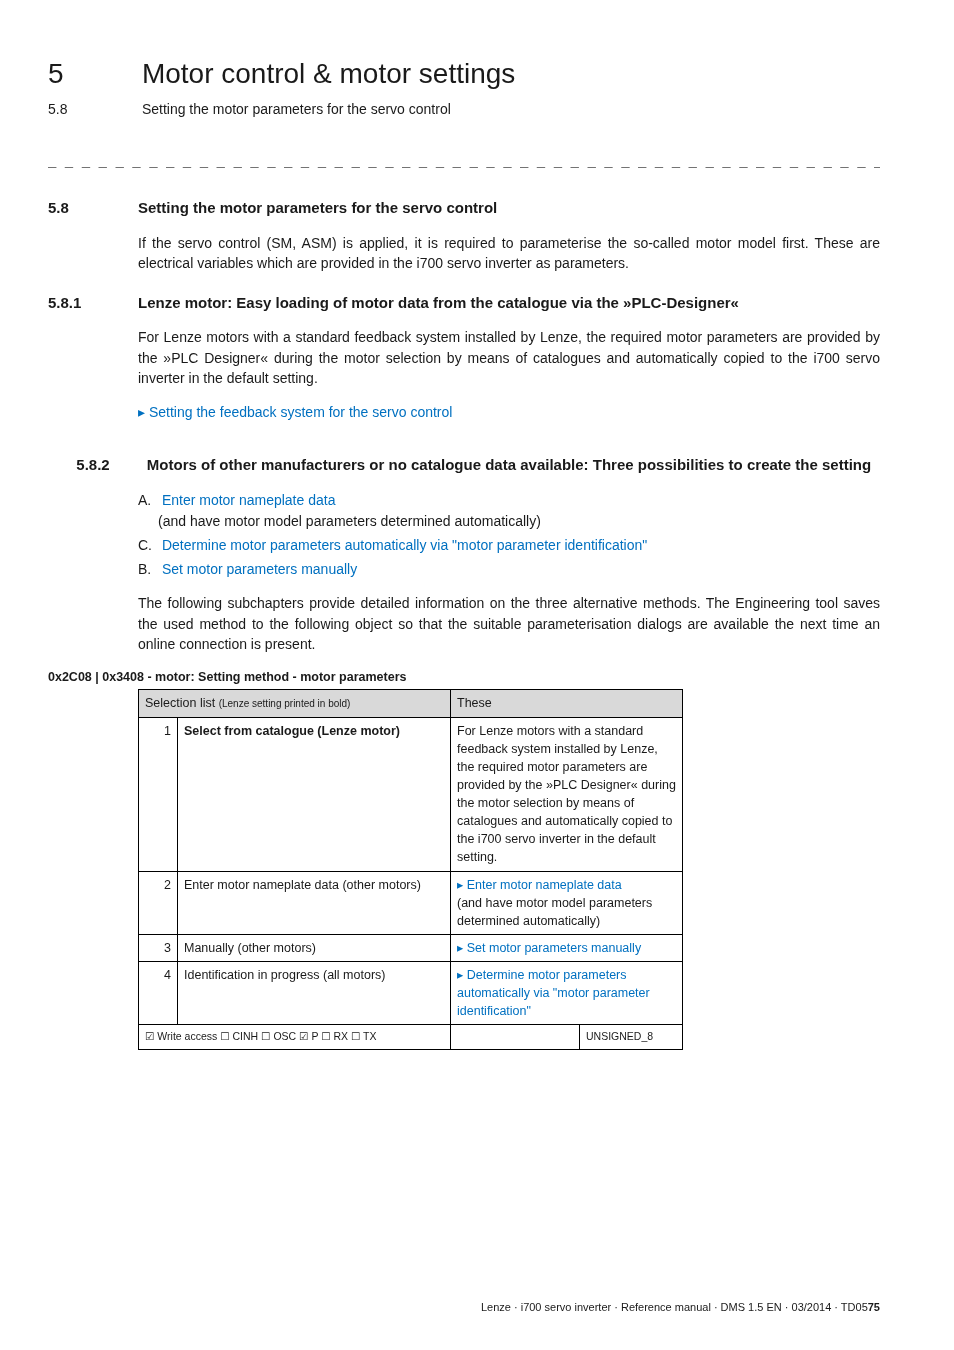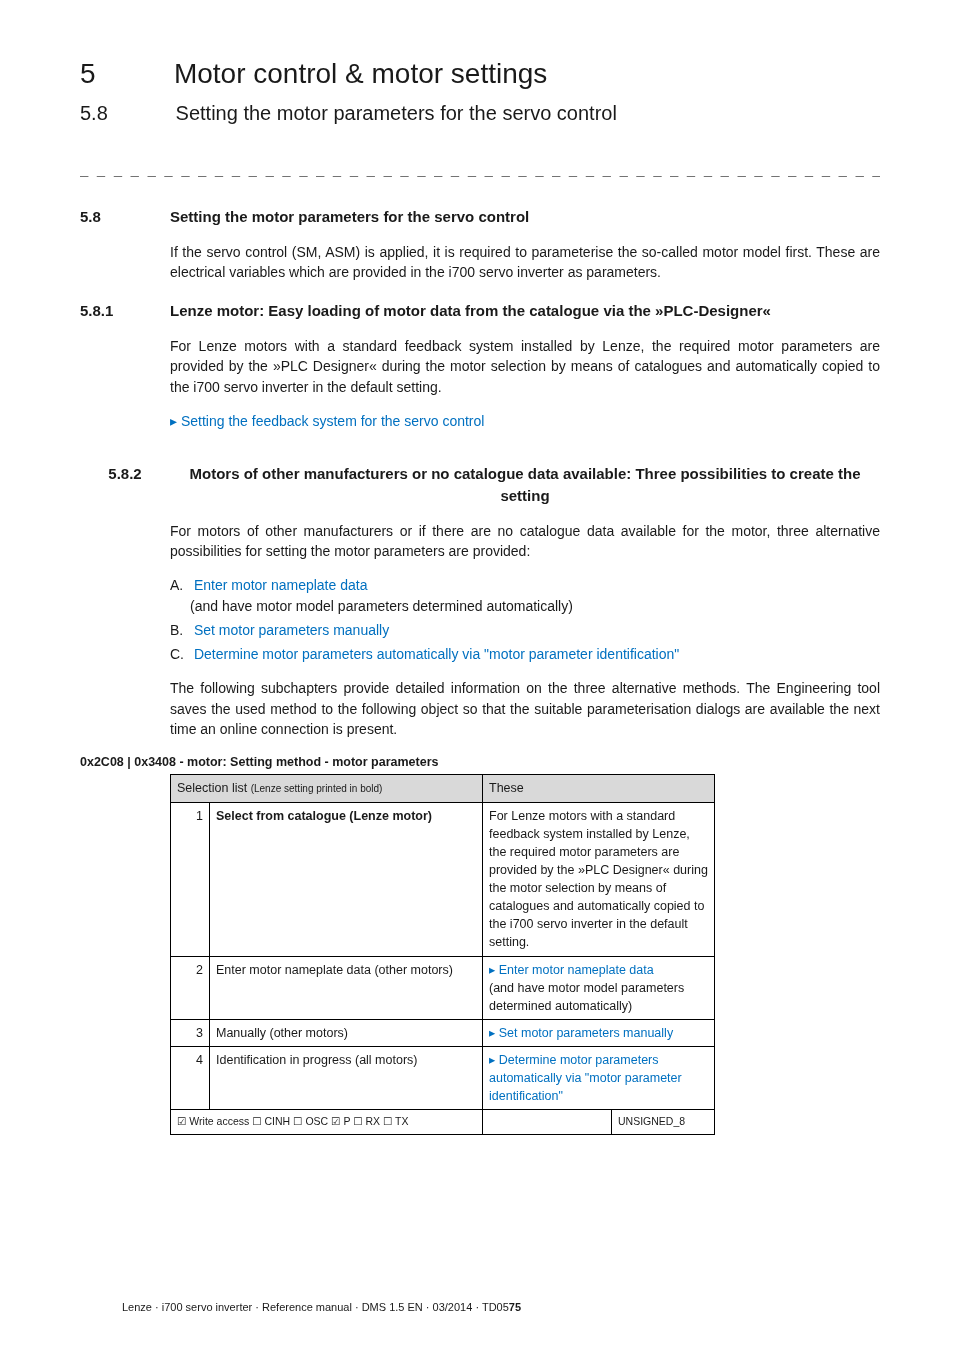--- a/index.html
+++ b/index.html
@@ -7,38 +7,38 @@
     margin: 0;
     padding: 0;
     background: #ffffff;
     font-family: "Segoe UI", "Helvetica Neue", Arial, sans-serif;
     color: #1a1a1a;
     width: 954px;
   }
   .page {
     width: 954px;
     min-height: 1350px;
-    padding: 54px 74px 40px 80px;
+    padding: 54px 74px 40px 48px;
     box-sizing: border-box;
     position: relative;
     font-size: 14px;
     line-height: 1.45;
   }
   .hdr-num {
     font-size: 28px;
     font-weight: 400;
     display: inline-block;
     width: 90px;
   }
   .hdr-title {
     font-size: 28px;
     font-weight: 400;
   }
   .sub-hdr {
-    font-size: 20px;
+    font-size: 14px;
     margin-top: 4px;
     font-weight: 400;
   }
   .sub-hdr .n { display:inline-block; width:90px; }
   .dash-rule {
     margin: 30px 0 28px 0;
     font-family: monospace;
     font-size: 14px;
     letter-spacing: 0;
     white-space: nowrap;
@@ -96,23 +96,23 @@
     text-align: right;
   }
   table.param td.sel { width: 260px; }
   .footer-row td {
     font-size: 10.5px;
   }
   .page-footer {
     position: absolute;
     bottom: 34px;
     left: 122px;
-    right: 60px;
+    right: 74px;
     display: flex;
-    justify-content: flex-start;
+    justify-content: flex-end;
     font-size: 11px;
   }
   .bold { font-weight: 700; }
 </style>
 </head>
 <body>
 
 <div class="page">
 
   <div>
@@ -143,35 +143,34 @@
     <div style="margin-bottom:32px;">
       <span class="link arrow-link">Setting the feedback system for the servo control</span>
     </div>
   </div>
 
   <div class="sec-row" style="margin-top:28px;text-align:center;">
     <div class="sec-num">5.8.2</div>
     <div class="sec-title">Motors of other manufacturers or no catalogue data available: Three possibilities to create the setting</div>
   </div>
   <div class="body-block">
-    <p>For motors of other manufacturers or if there are no catalogue data available for the motor, three alternative possibilities for setting the motor parameters are provided:</p>
 
     <div class="list-items">
       <div>
         <span class="list-label">A.</span>
         <span class="link">Enter motor nameplate data</span><br>
         <span style="margin-left:20px;">(and have motor model parameters determined automatically)</span>
       </div>
       <div>
+        <span class="list-label">C.</span>
+        <span class="link">Determine motor parameters automatically via "motor parameter identification"</span>
+      </div>
+      <div>
         <span class="list-label">B.</span>
         <span class="link">Set motor parameters manually</span>
-      </div>
-      <div>
-        <span class="list-label">C.</span>
-        <span class="link">Determine motor parameters automatically via "motor parameter identification"</span>
       </div>
     </div>
 
     <p style="text-align:justify;">The following subchapters provide detailed information on the three alternative methods. The Engineering tool saves the used method to the following object so that the suitable parameterisation dialogs are available the next time an online connection is present.</p>
   </div>
 
   <div class="param-title">0x2C08 | 0x3408 - motor: Setting method - motor parameters</div>
 
   <table class="param">
     <tbody>

